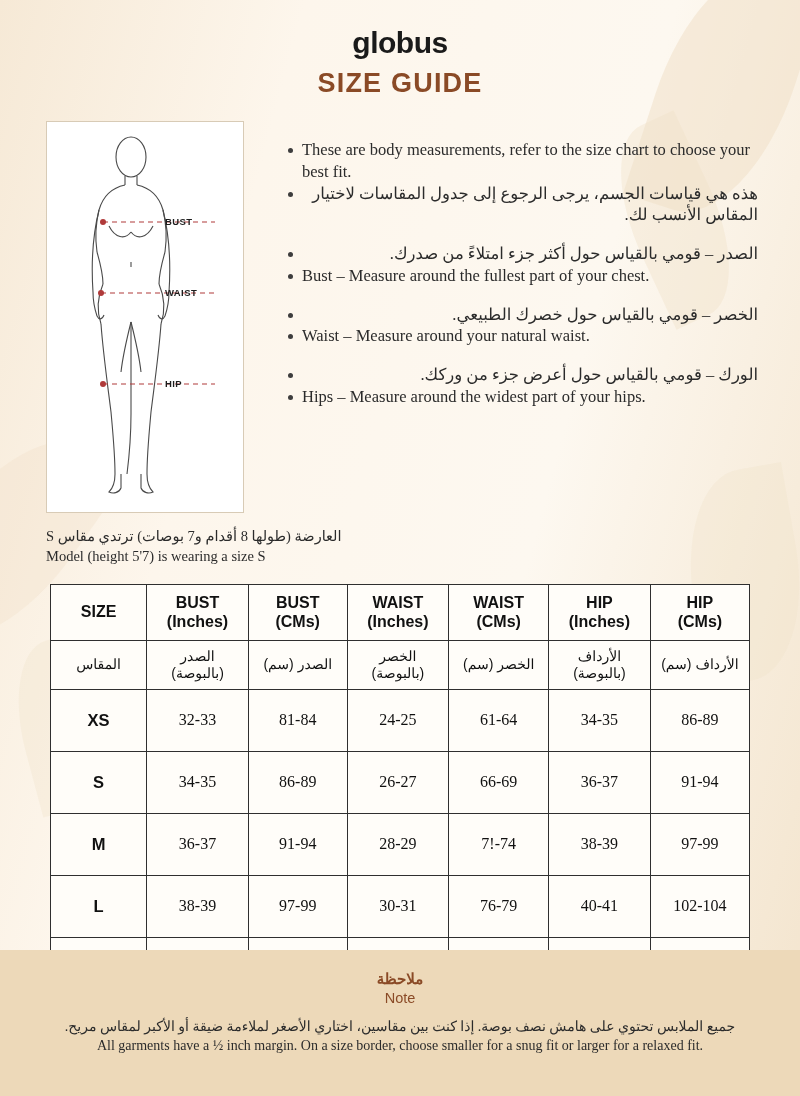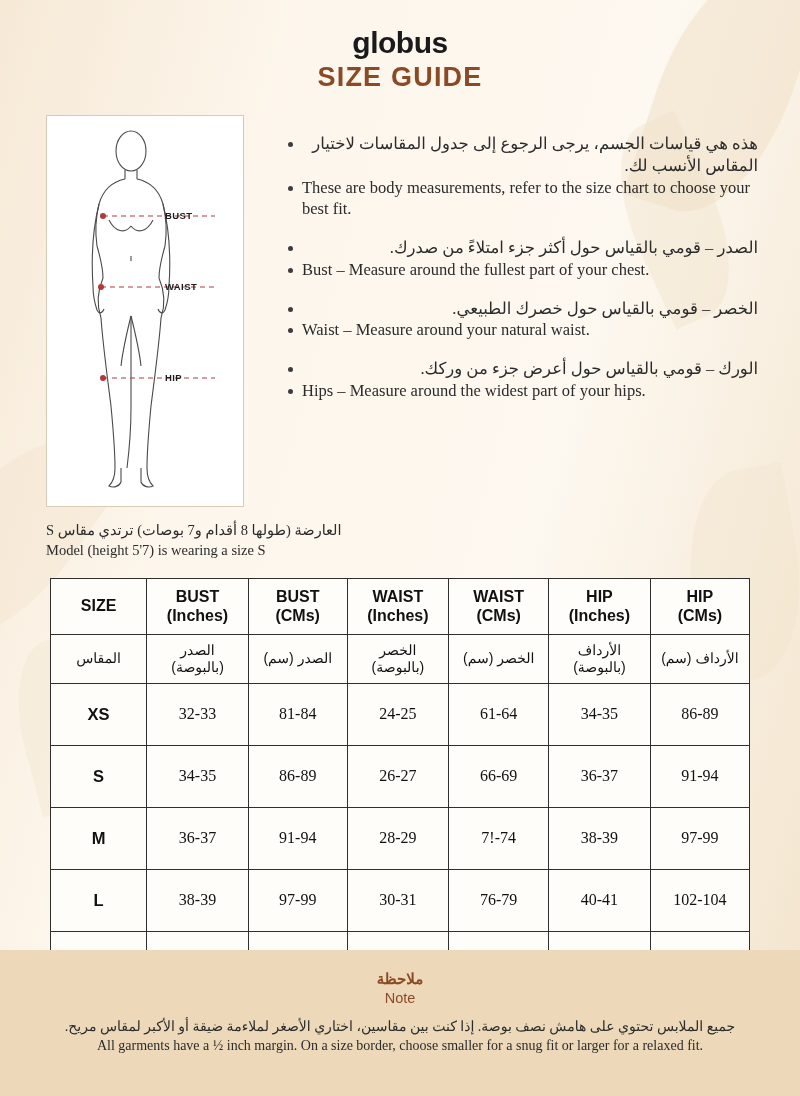--- a/index.html
+++ b/index.html
@@ -45,21 +45,21 @@
     color: #1a1a1a;
     padding-top: 26px;
   }
   .guide-title {
     text-align: center;
     font-family: "Liberation Sans", sans-serif;
     font-weight: bold;
     font-size: 27px;
     letter-spacing: 1.2px;
     color: #8a4a26;
-    margin-top: 2px;
+    margin-top: 8px;
   }
 
   .upper {
     display: flex;
     margin-top: 22px;
     padding: 0 42px 0 46px;
   }
   .figure-box {
     width: 196px;
     height: 390px;
@@ -255,25 +255,25 @@
         </svg>
         <span class="meas-label" style="left:118px; top:94px;">BUST</span>
         <span class="meas-label" style="left:118px; top:165px;">WAIST</span>
         <span class="meas-label" style="left:118px; top:256px;">HIP</span>
       </div>
 
       <div class="bullets">
         <div class="bullet-group">
           <div class="bullet-row">
             <span class="dot"></span>
+            <span class="en">These are body measurements, refer to the size chart to choose your best fit.</span>
+          </div>
+          <div class="bullet-row">
+            <span class="dot"></span>
             <span class="ar">هذه هي قياسات الجسم، يرجى الرجوع إلى جدول المقاسات لاختيار المقاس الأنسب لك.</span>
-          </div>
-          <div class="bullet-row">
-            <span class="dot"></span>
-            <span class="en">These are body measurements, refer to the size chart to choose your best fit.</span>
           </div>
         </div>
         <div class="bullet-group">
           <div class="bullet-row">
             <span class="dot"></span>
             <span class="ar">الصدر – قومي بالقياس حول أكثر جزء امتلاءً من صدرك.</span>
           </div>
           <div class="bullet-row">
             <span class="dot"></span>
             <span class="en">Bust – Measure around the fullest part of your chest.</span>

